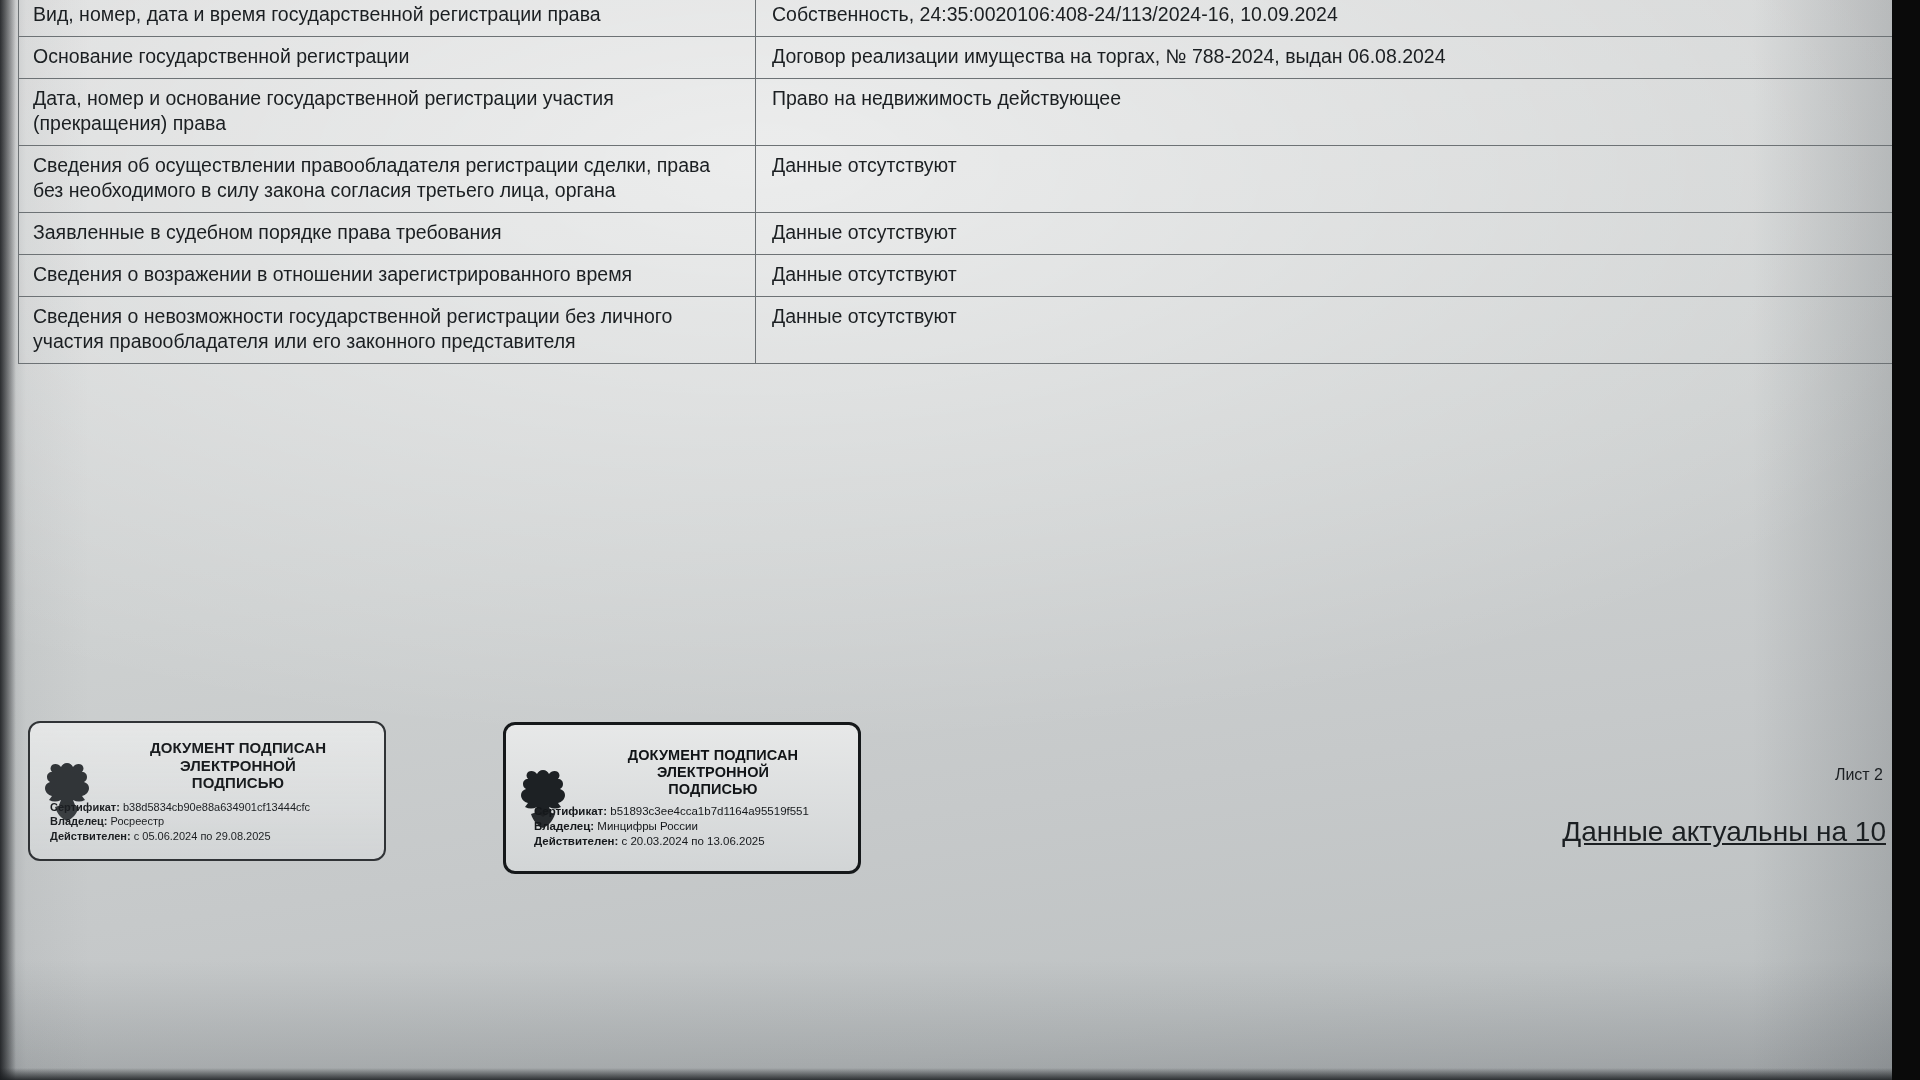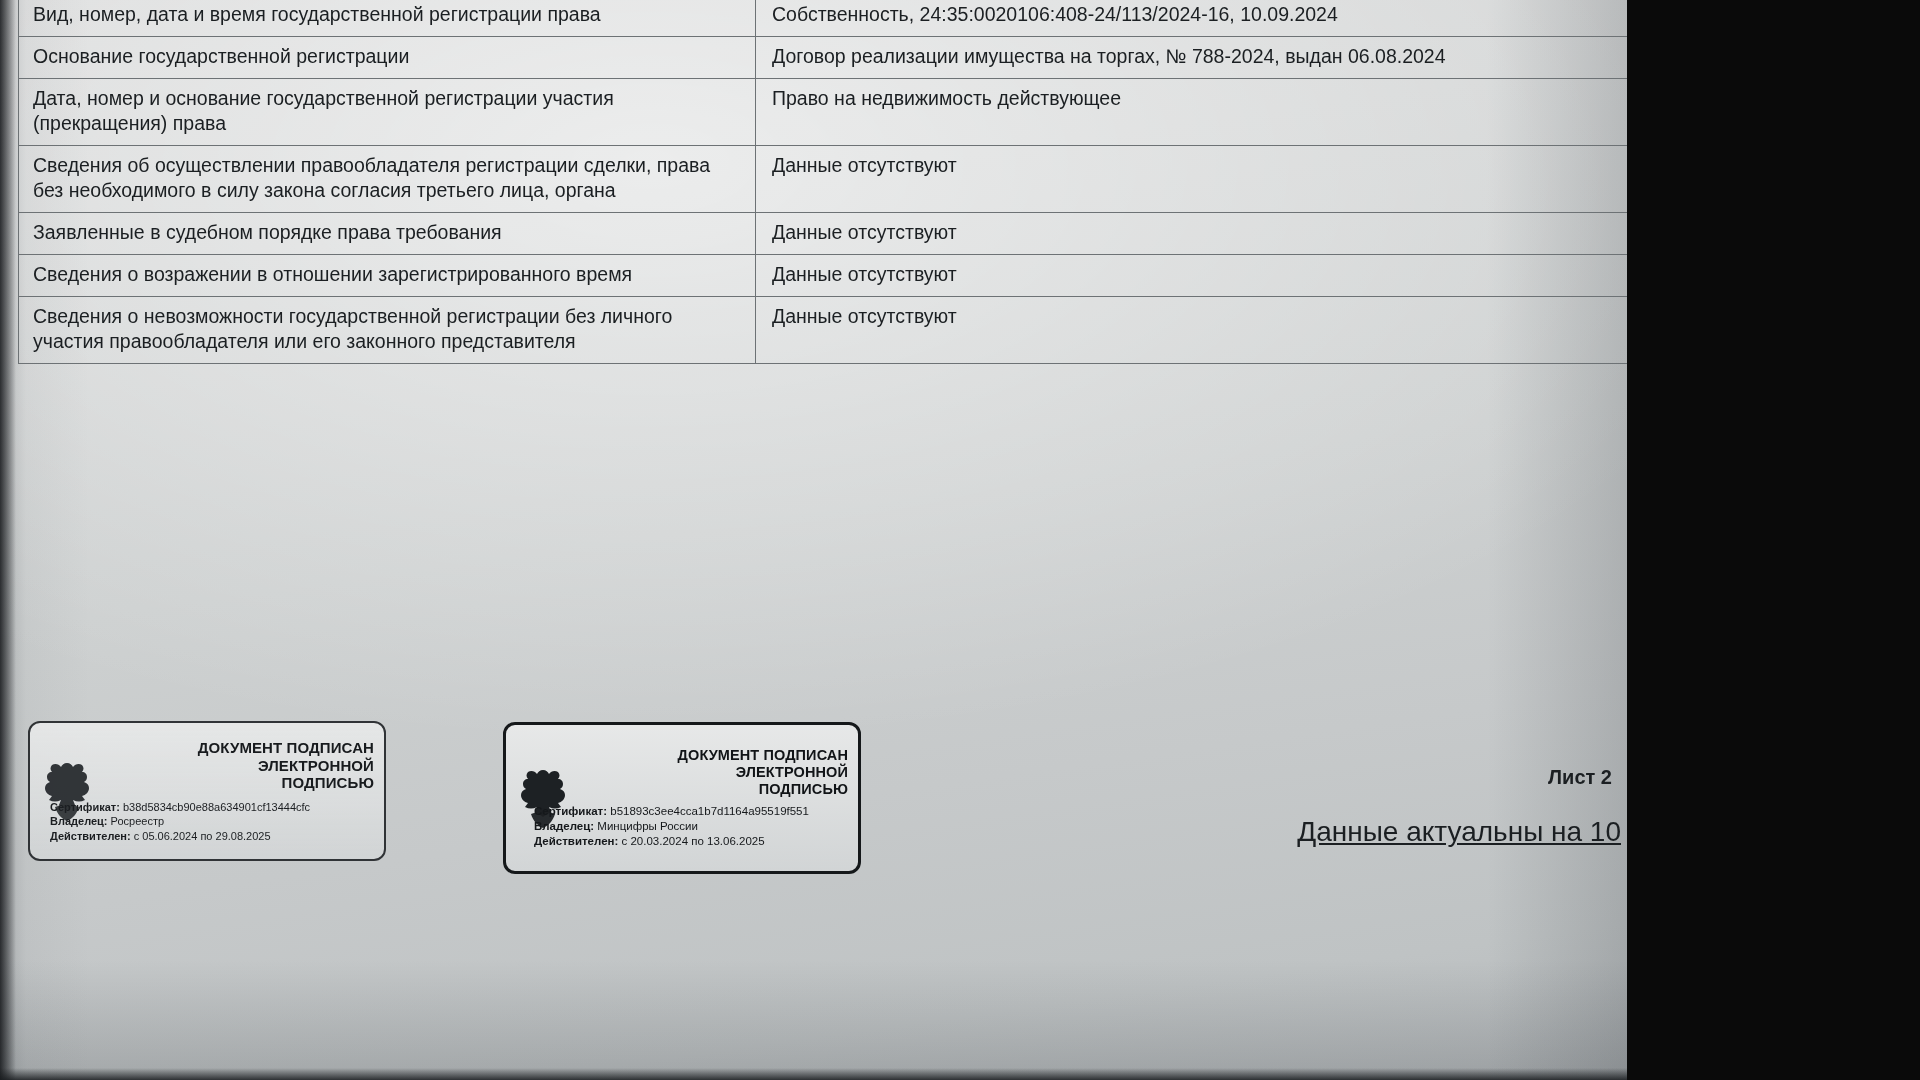--- a/index.html
+++ b/index.html
@@ -12,21 +12,21 @@
     height: 1080px;
     overflow: hidden;
     font-family: "Liberation Sans", sans-serif;
   }
 
   
   #page {
     position: absolute;
     left: 0;
     top: 0;
-    width: 1627px;
+    width: 1892px;
     height: 1080px;
     background:
       radial-gradient(120% 90% at 40% 15%, rgba(255,255,255,0.55) 0%, rgba(255,255,255,0.0) 60%),
       linear-gradient(172deg, #d9dada 0%, #d4d6d6 22%, #cdd0d0 48%, #c6c9ca 70%, #bfc3c4 88%, #b6babc 100%);
     overflow: hidden;
   }
   
   #page:before {
     content: "";
     position: absolute;
@@ -100,21 +100,21 @@
     height: 72px;
     margin-right: 4px;
     display: flex;
     align-items: center;
     justify-content: center;
   }
   .stamp .stamp-body {
     flex: 1;
   }
   .stamp .stamp-title {
-    text-align: right;
+    text-align: center;
     font-weight: bold;
     font-size: 14.5px;
     line-height: 1.18;
     color: #111417;
     letter-spacing: 0.1px;
   }
   #stamp-rosreestr .stamp-title { font-size: 15px; }
   .stamp .stamp-lines {
     margin-top: 6px;
     font-size: 11.5px;
@@ -128,26 +128,25 @@
     margin-left: -52px;
     font-size: 11px;
   }
   #stamp-minciphry .stamp-lines {
     margin-left: -44px;
   }
 
   
   .footer-sheet {
     position: absolute;
-    right: 15px;
+    right: 9px;
     top: 766px;
-    font-size: 20px;
+    font-size: 16px;
     color: #1b1f22;
     white-space: nowrap;
-    font-weight: bold;
   }
   .footer-actual {
     position: absolute;
     right: 6px;
     top: 816px;
     font-size: 28px;
     color: #1b1f22;
     white-space: nowrap;
     text-decoration: underline;
   }

